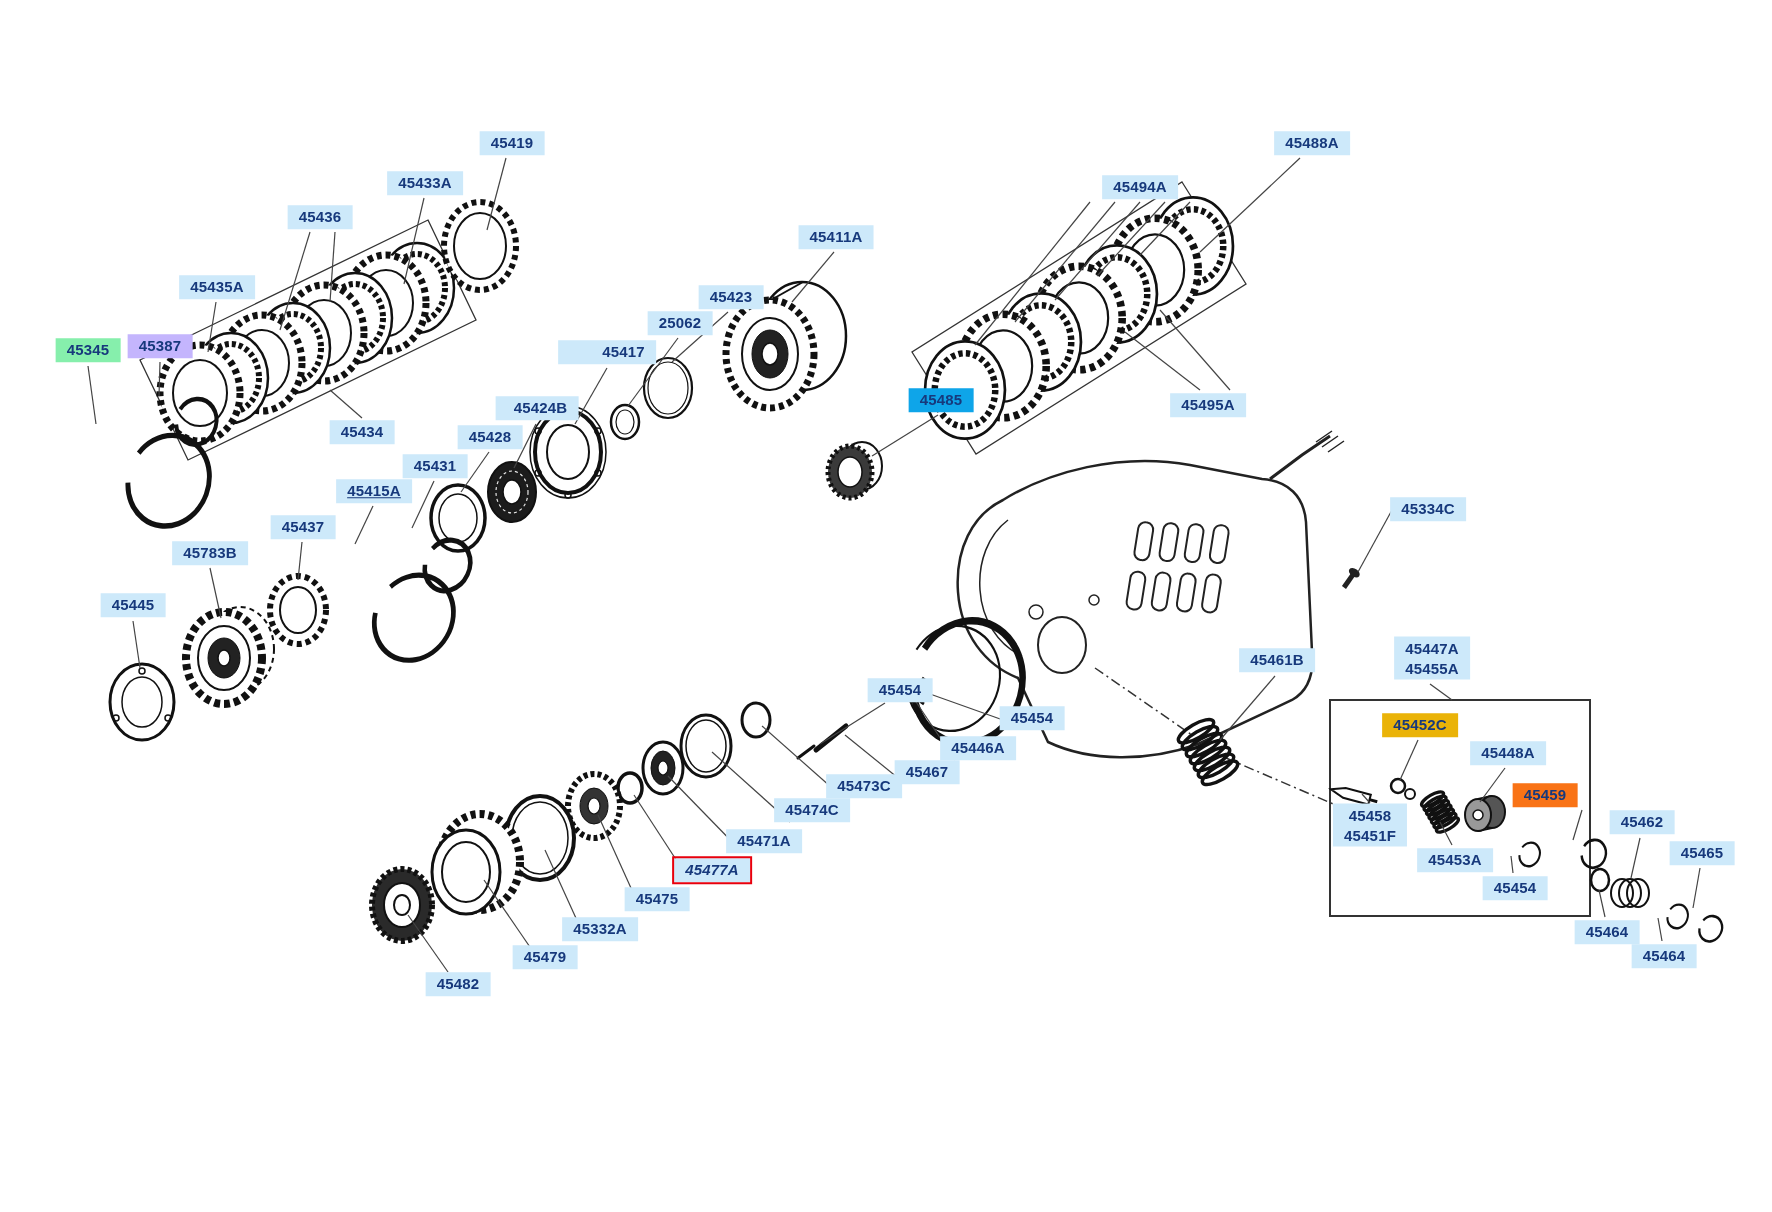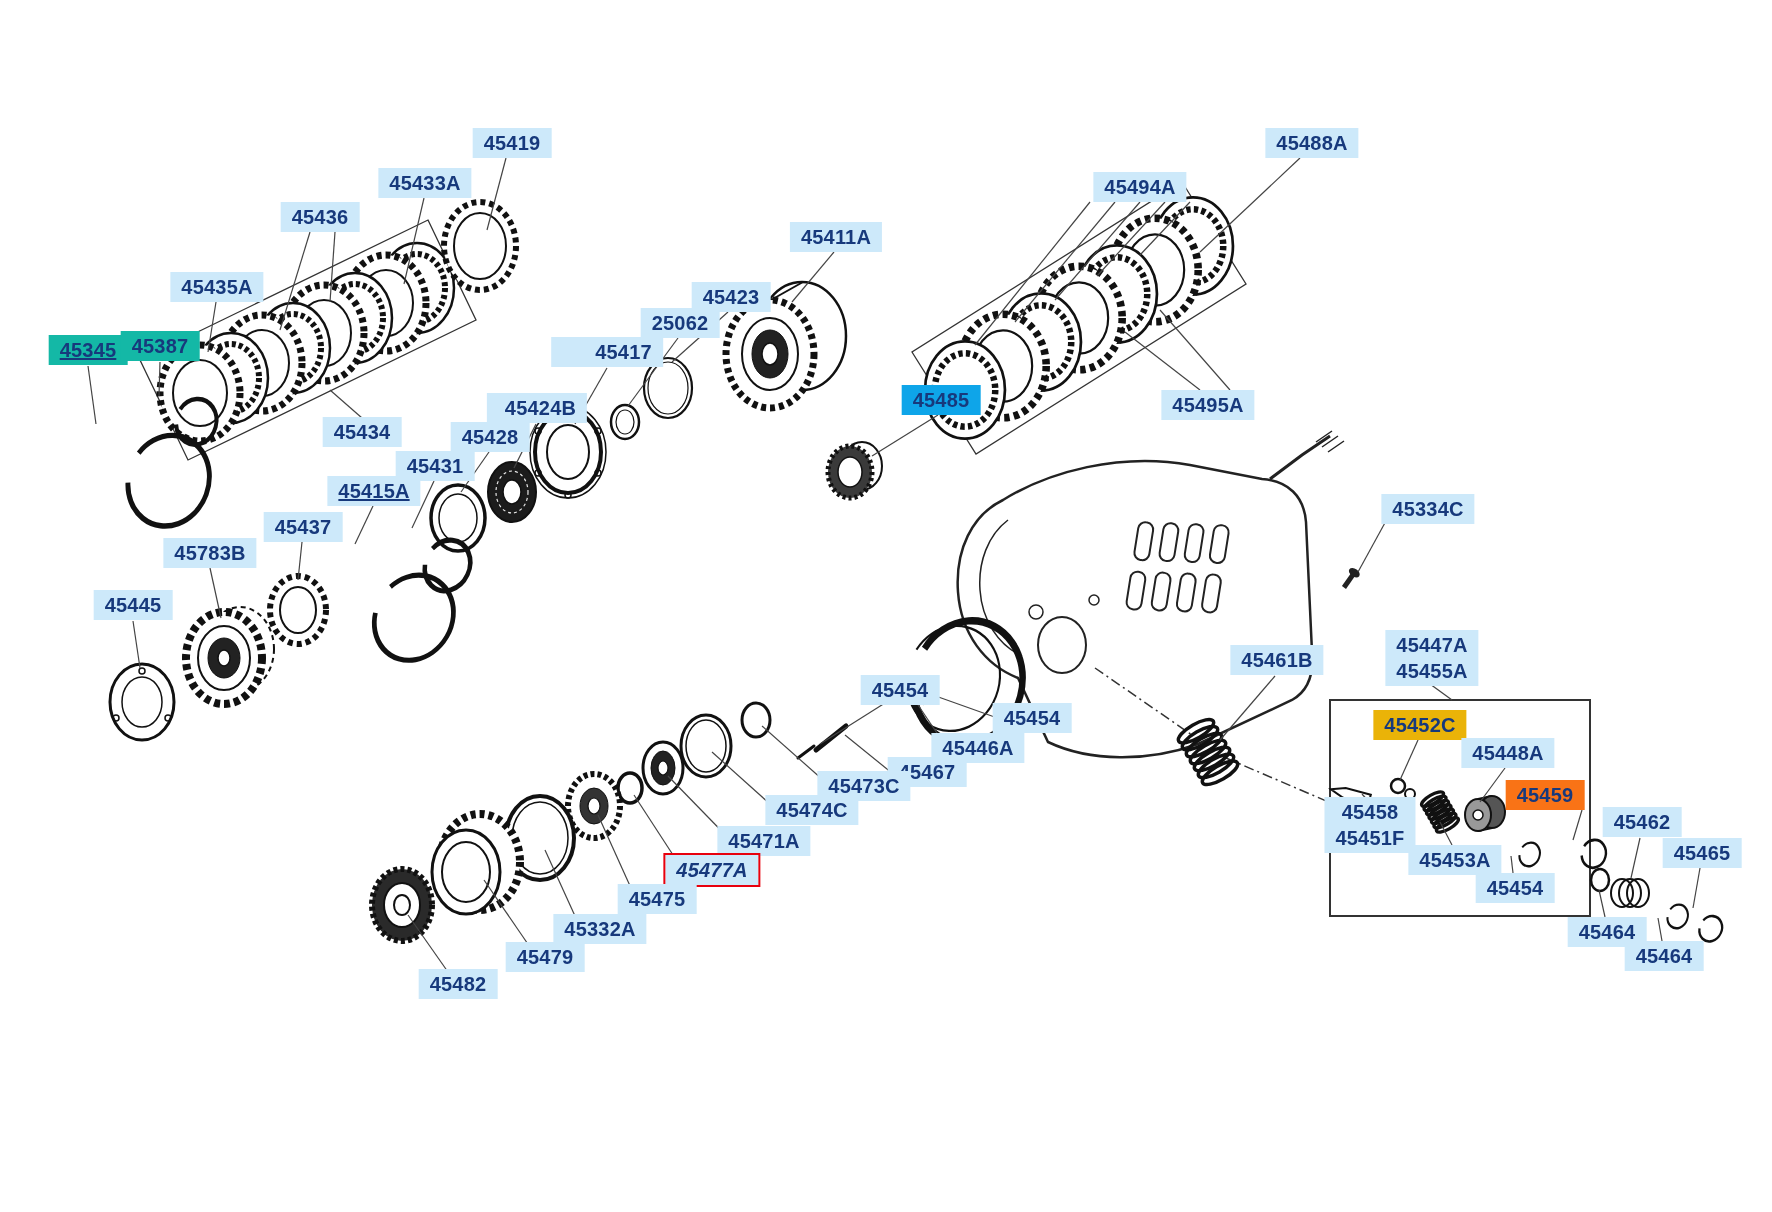--- a/index.html
+++ b/index.html
@@ -1,21 +1,21 @@
 <!DOCTYPE html>
 <html><head>
 <meta charset="utf-8">
 <style>
   html,body{margin:0;padding:0;background:#fff;}
   .stage{position:relative;width:1772px;height:1212px;background:#ffffff;
          font-family:"Liberation Sans",sans-serif;overflow:hidden;}
   svg.diagram{position:absolute;left:0;top:0;}
   .label-layer{position:absolute;left:0;top:0;width:100%;height:100%;}
   .part-label{position:absolute;transform:translate(-50%,-50%);
-      font-weight:700;font-size:20px;line-height:1.3;padding:2px 11px;
+      font-weight:700;font-size:15px;line-height:1.3;padding:2px 11px;
       white-space:pre-line;text-align:center;letter-spacing:.2px;cursor:pointer;}
   .part-label.highlight{outline:2.5px solid #e8000d;font-style:italic;}
 </style>
 </head>
 <body>
 
 <div class="stage">
 
 <svg class="diagram" width="1772" height="1212" viewBox="0 0 1772 1212">
   <defs>
@@ -306,22 +306,22 @@
       <div class="part-label" style="left: 512px; top: 143px; background: rgb(205, 233, 250); color: rgb(23, 57, 124);">45419</div>
       <div class="part-label" style="left: 425px; top: 183px; background: rgb(205, 233, 250); color: rgb(23, 57, 124);">45433A</div>
       <div class="part-label" style="left: 320px; top: 217px; background: rgb(205, 233, 250); color: rgb(23, 57, 124);">45436</div>
       <div class="part-label" style="left: 217px; top: 287px; background: rgb(205, 233, 250); color: rgb(23, 57, 124);">45435A</div>
       <div class="part-label" style="left: 1140px; top: 187px; background: rgb(205, 233, 250); color: rgb(23, 57, 124);">45494A</div>
       <div class="part-label" style="left: 1312px; top: 143px; background: rgb(205, 233, 250); color: rgb(23, 57, 124);">45488A</div>
       <div class="part-label" style="left: 836px; top: 237px; background: rgb(205, 233, 250); color: rgb(23, 57, 124);">45411A</div>
       <div class="part-label" style="left: 731px; top: 297px; background: rgb(205, 233, 250); color: rgb(23, 57, 124);">45423</div>
       <div class="part-label" style="left: 680px; top: 323px; background: rgb(205, 233, 250); color: rgb(23, 57, 124);">25062</div>
       <div class="part-label" style="left: 607px; top: 352px; background: rgb(205, 233, 250); color: rgb(23, 57, 124); padding-left: 44px;">45417</div>
-      <div class="part-label" style="left: 88px; top: 350px; background: #14b8a6; color: rgb(23, 57, 124); text-decoration: underline;">45345</div>
-      <div class="part-label" style="left: 160px; top: 346px; background: #14b8a6; color: rgb(23, 57, 124);">45387</div>
+      <div class="part-label" style="left: 88px; top: 350px; background: #86efac; color: rgb(23, 57, 124);">45345</div>
+      <div class="part-label" style="left: 160px; top: 346px; background: #c4b5fd; color: rgb(23, 57, 124);">45387</div>
       <div class="part-label" style="left: 537px; top: 408px; background: rgb(205, 233, 250); color: rgb(23, 57, 124); padding-left: 18px;">45424B</div>
       <div class="part-label" style="left: 490px; top: 437px; background: rgb(205, 233, 250); color: rgb(23, 57, 124);">45428</div>
       <div class="part-label" style="left: 362px; top: 432px; background: rgb(205, 233, 250); color: rgb(23, 57, 124);">45434</div>
       <div class="part-label" style="left: 435px; top: 466px; background: rgb(205, 233, 250); color: rgb(23, 57, 124);">45431</div>
       <div class="part-label" style="left: 374px; top: 491px; background: rgb(205, 233, 250); color: rgb(23, 57, 124); text-decoration: underline;">45415A</div>
       <div class="part-label" style="left: 303px; top: 527px; background: rgb(205, 233, 250); color: rgb(23, 57, 124);">45437</div>
       <div class="part-label" style="left: 210px; top: 553px; background: rgb(205, 233, 250); color: rgb(23, 57, 124);">45783B</div>
       <div class="part-label" style="left: 133px; top: 605px; background: rgb(205, 233, 250); color: rgb(23, 57, 124);">45445</div>
       <div class="part-label" style="left: 941px; top: 400px; background: #0ea5e9; color: rgb(23, 57, 124);">45485</div>
       <div class="part-label" style="left: 1208px; top: 405px; background: rgb(205, 233, 250); color: rgb(23, 57, 124);">45495A</div>

